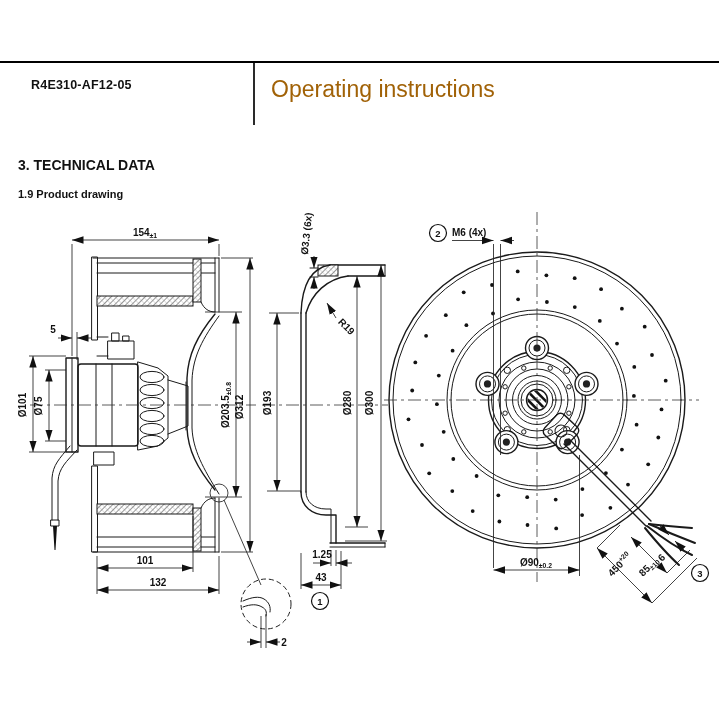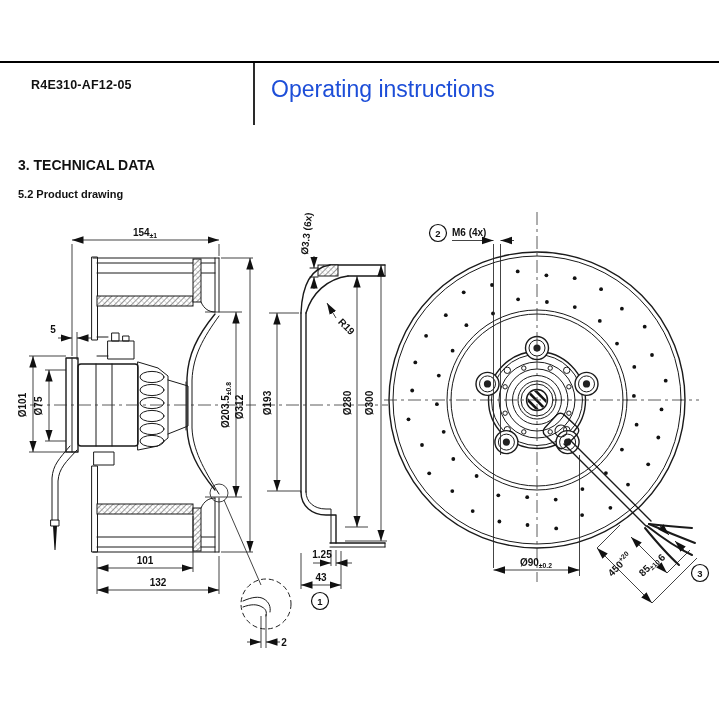--- a/index.html
+++ b/index.html
@@ -1,21 +1,21 @@
 <!DOCTYPE html>
 <html><head>
 <meta charset="utf-8">
 <style>
   html,body{margin:0;padding:0;}
   body{width:719px;height:719px;background:#fff;position:relative;overflow:hidden;
        font-family:"Liberation Sans", sans-serif;color:#111;}
   .top-rule{position:absolute;left:0;top:61px;width:719px;height:2px;background:#000;}
   .model{position:absolute;left:31px;top:78px;font-size:12.5px;font-weight:bold;letter-spacing:.2px;}
   .divider{position:absolute;left:253px;top:63px;width:2px;height:62px;background:#2a2a2a;}
-  .title{position:absolute;left:271px;top:76px;font-size:23px;font-weight:400;color:#1d4ed8;}
+  .title{position:absolute;left:271px;top:76px;font-size:23px;font-weight:400;color:#a16207;}
   .sec1{position:absolute;left:18px;top:157px;font-size:14px;font-weight:bold;}
   .sec2{position:absolute;left:18px;top:188px;font-size:11px;font-weight:bold;}
   svg{position:absolute;left:0;top:0;}
   .p1{stroke:#1a1a1a;stroke-width:1.4;fill:none;stroke-linecap:round;stroke-linejoin:round;}
   .p2{stroke:#1a1a1a;stroke-width:1;fill:none;stroke-linecap:round;stroke-linejoin:round;}
   .dim{stroke:#222;stroke-width:.85;fill:none;}
   .cl{stroke:#333;stroke-width:.8;fill:none;stroke-dasharray:13 4 3 4;}
   .hatchrect{fill:url(#xh);stroke:#1a1a1a;stroke-width:1;}
   .dt{font-family:"Liberation Sans",sans-serif;font-size:10px;font-weight:bold;fill:#111;}
   .dts{font-size:6.8px;}
@@ -24,21 +24,21 @@
   .wire{stroke:#1a1a1a;stroke-width:2;fill:none;stroke-linecap:round;}
 </style>
 </head>
 <body>
 
 <div class="top-rule"></div>
 <div class="model">R4E310-AF12-05</div>
 <div class="divider"></div>
 <div class="title">Operating instructions</div>
 <div class="sec1">3. TECHNICAL DATA</div>
-<div class="sec2">5.2 Product drawing</div>
+<div class="sec2">1.9 Product drawing</div>
 
 <svg width="719" height="719" viewBox="0 0 719 719">
   <defs>
     <pattern id="xh" width="4" height="4" patternUnits="userSpaceOnUse" patternTransform="rotate(45)">
       <rect width="4" height="4" fill="#fff"></rect>
       <line x1="0" y1="0" x2="0" y2="4" stroke="#333" stroke-width="1"></line>
       <line x1="0" y1="0" x2="4" y2="0" stroke="#888" stroke-width=".5"></line>
     </pattern>
     <marker id="arr" orient="auto-start-reverse" markerUnits="userSpaceOnUse" markerWidth="13" markerHeight="9" refX="11.5" refY="4.5">
       <path d="M0,0.8 L11.5,4.5 L0,8.2 Z" fill="#111"></path>

